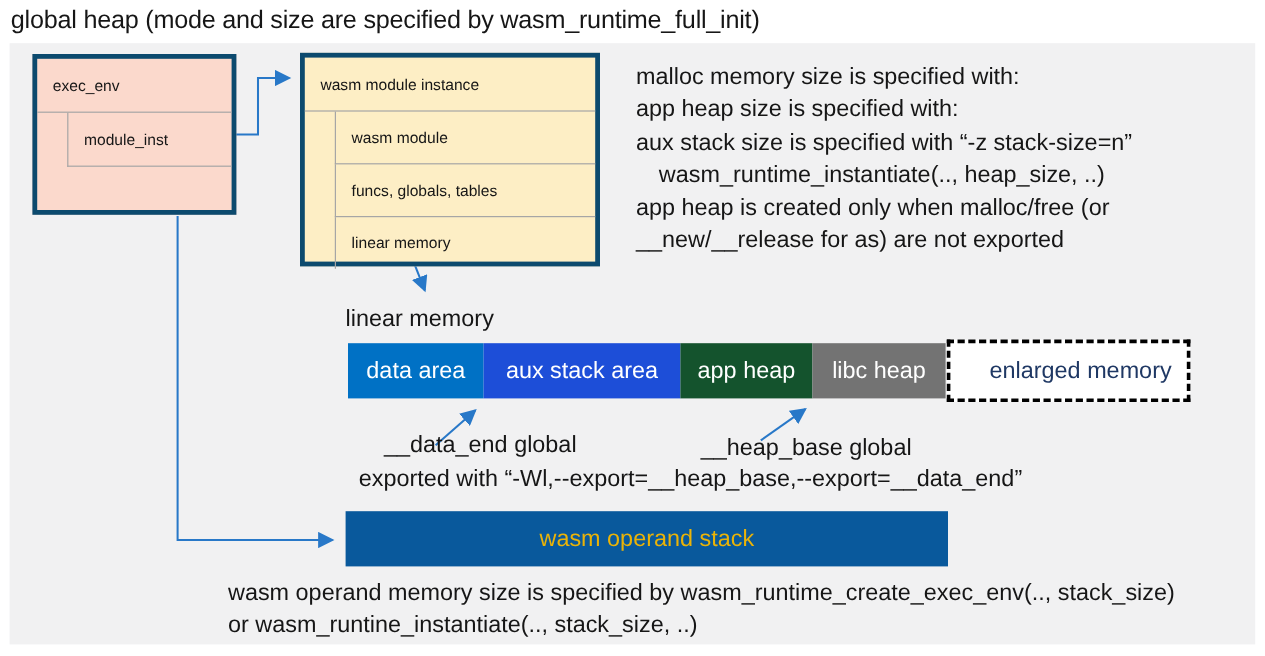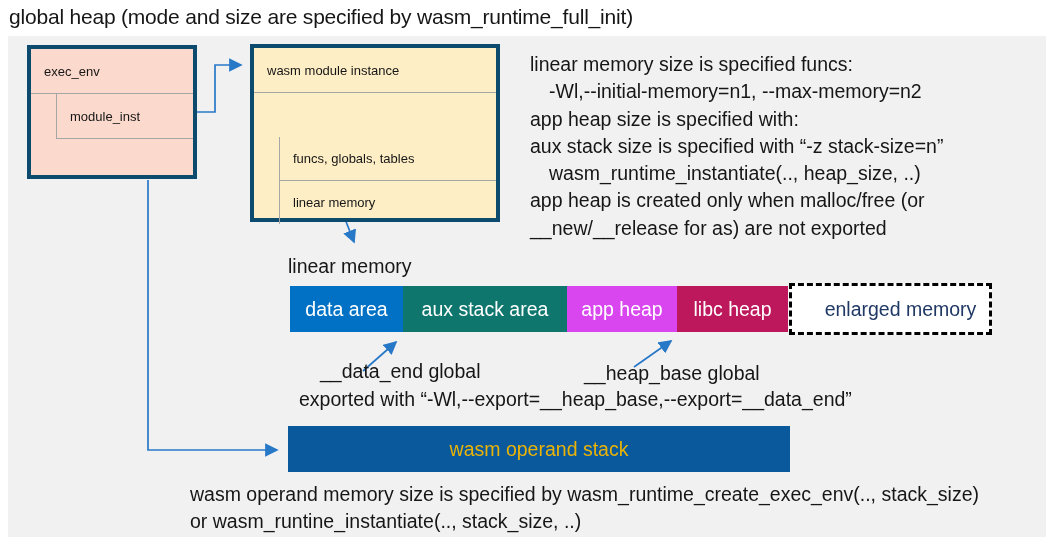--- a/index.html
+++ b/index.html
@@ -56,40 +56,40 @@
     <path class="conn" d="M634,367 L671,341" marker-end="url(#arr)"></path>
   </svg>
 
   <div class="box pink" style="left:27px; top:45px; width:170px; height:134px;">
     <div class="box-header" style="height:45px;">exec_env</div>
     <div class="sub-row" style="left:25px; top:45px; height:45px;">module_inst</div>
   </div>
 
   <div class="box cream" style="left:250px; top:44px; width:250px; height:178px;">
     <div class="box-header" style="height:45px;">wasm module instance</div>
+    <div class="sub-row" style="left:25px; top:45px; height:44px;">wasm module</div>
     <div class="sub-row" style="left:25px; top:89px; height:44px;">funcs, globals, tables</div>
     <div class="sub-row last" style="left:25px; top:133px; height:43px;">linear memory</div>
   </div>
 
   <div class="notes">
-    <div>linear memory size is specified funcs:</div>
-    <div class="indent">-Wl,--initial-memory=n1, --max-memory=n2</div>
+    <div>malloc memory size is specified with:</div>
     <div>app heap size is specified with:</div>
     <div>aux stack size is specified with “-z stack-size=n”</div>
     <div class="indent">wasm_runtime_instantiate(.., heap_size, ..)</div>
     <div>app heap is created only when malloc/free (or</div>
     <div>__new/__release for as) are not exported</div>
   </div>
 
   <div class="lbl" style="left:288px; top:255px;">linear memory</div>
 
   <div class="seg" style="left: 290px; width: 113px; background-color: rgb(0, 113, 197);">data area</div>
-  <div class="seg" style="left: 403px; width: 164px; background-color: #0f766e;">aux stack area</div>
-  <div class="seg" style="left: 567px; width: 110px; background-color: #d946ef; text-align: center;">app heap</div>
-  <div class="seg" style="left: 677px; width: 111px; background-color: #be185d;">libc heap</div>
+  <div class="seg" style="left: 403px; width: 164px; background-color: #1d4ed8;">aux stack area</div>
+  <div class="seg" style="left: 567px; width: 110px; background-color: #14532d; text-align: center;">app heap</div>
+  <div class="seg" style="left: 677px; width: 111px; background-color: #737373;">libc heap</div>
   <div class="seg dashed" style="left: 789px; width: 203px; background-color: rgb(255, 255, 255); padding-left: 20px;">enlarged memory</div>
 
   <div class="lbl" style="left:320px; top:360px;">__data_end global</div>
   <div class="lbl" style="left:584px; top:362px;">__heap_base global</div>
   <div class="lbl" style="left:299px; top:388px;">exported with “-Wl,--export=__heap_base,--export=__data_end”</div>
 
   <div class="operand-bar" style="background:#09599c;">wasm operand stack</div>
 
   <div class="bottom-notes">
     <div>wasm operand memory size is specified by wasm_runtime_create_exec_env(.., stack_size)</div>

